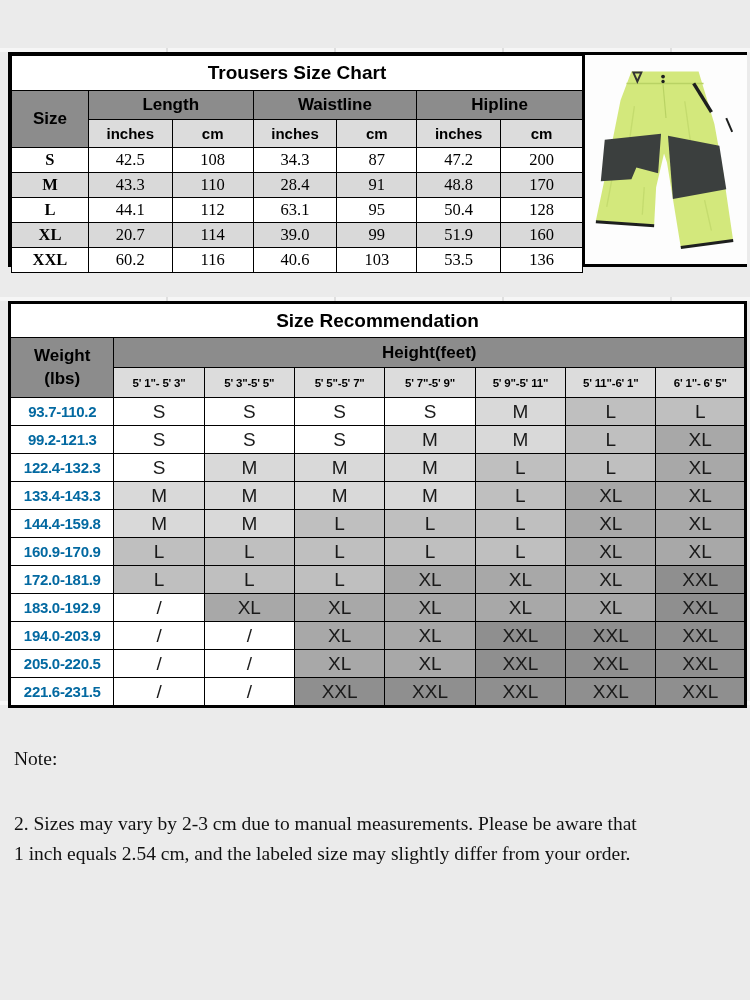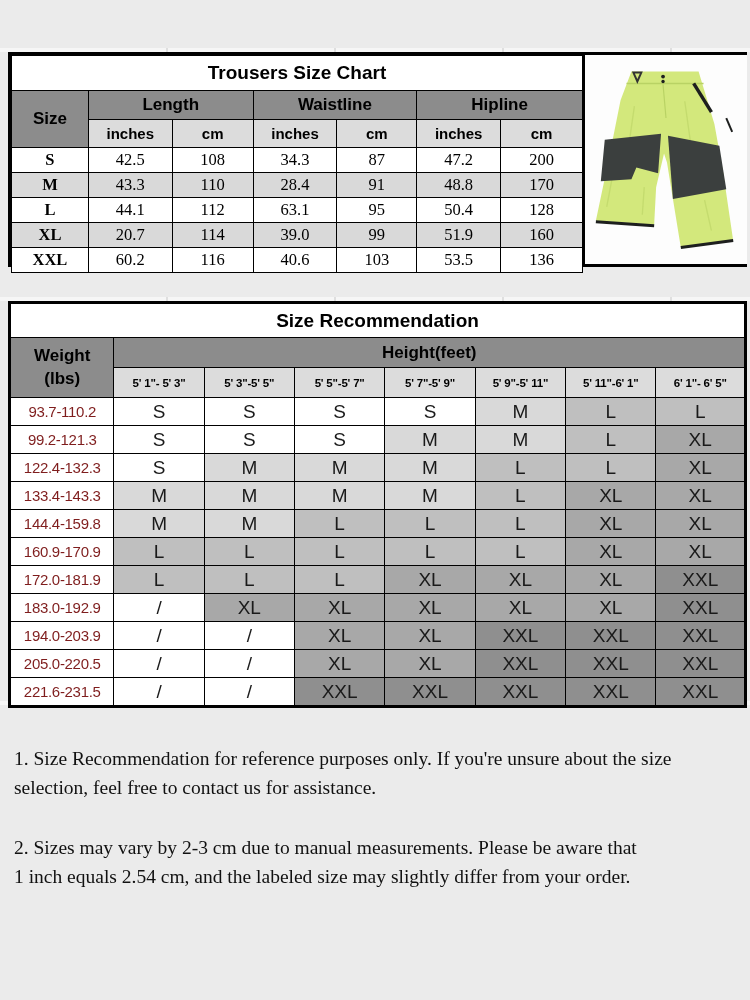--- a/index.html
+++ b/index.html
@@ -39,21 +39,21 @@
   .t2{position:absolute;left:8px;top:301px;width:739px;border:3px solid #000;background:#fff;}
   .t2 .title-cell{height:33px;font-weight:bold;font-size:19px;background:#fff;}
   .t2 .dark{background:#8c8c8c;font-weight:bold;font-size:17px;}
   .t2 .weight-head{width:103px;line-height:1.35;}
   .t2 .hh-row td{height:29px;}
   .t2 .range-row td{
     height:29px;background:#dcdcdc;font-weight:bold;font-size:11.5px;letter-spacing:-0.2px;
   }
   .t2 tbody td{height:27px;font-size:19px;color:#1a1a1a;background:#fff;}
   .t2 tbody .weightcell{
-    font-weight:normal;font-size:15px;color:#7f1d1d;letter-spacing:-0.3px;background:#fff;
+    font-weight:bold;font-size:15px;color:#0369a1;letter-spacing:-0.3px;background:#fff;
   }
   
   .notes{
     position:absolute;left:14px;top:744px;width:730px;
     font-family:"Liberation Serif", serif;font-size:19.5px;color:#111;
   }
   .notes p{margin:0;line-height:1.5;white-space:pre-line;}
   .note-heading{margin-bottom:36px !important;}
   .note-item{margin-bottom:30px !important;}
 </style>
@@ -318,17 +318,16 @@
         <td style="background: rgb(143, 143, 143);">XXL</td>
         <td style="background: rgb(143, 143, 143);">XXL</td>
         <td style="background: rgb(143, 143, 143);">XXL</td>
         <td style="background: rgb(143, 143, 143);">XXL</td>
         <td style="background: rgb(143, 143, 143);">XXL</td>
       </tr>
     </tbody>
 </table>
 
 <div class="notes">
-  <p class="note-item">1. Size Recommendation for reference purposes only. If you're unsure about the size
-selection, feel free to contact us for assistance.</p>
+  <p class="note-heading">Note:</p>
   <p class="note-item">2. Sizes may vary by 2-3 cm due to manual measurements. Please be aware that
 1 inch equals 2.54 cm, and the labeled size may slightly differ from your order.</p>
 </div>
 
 </body></html>

